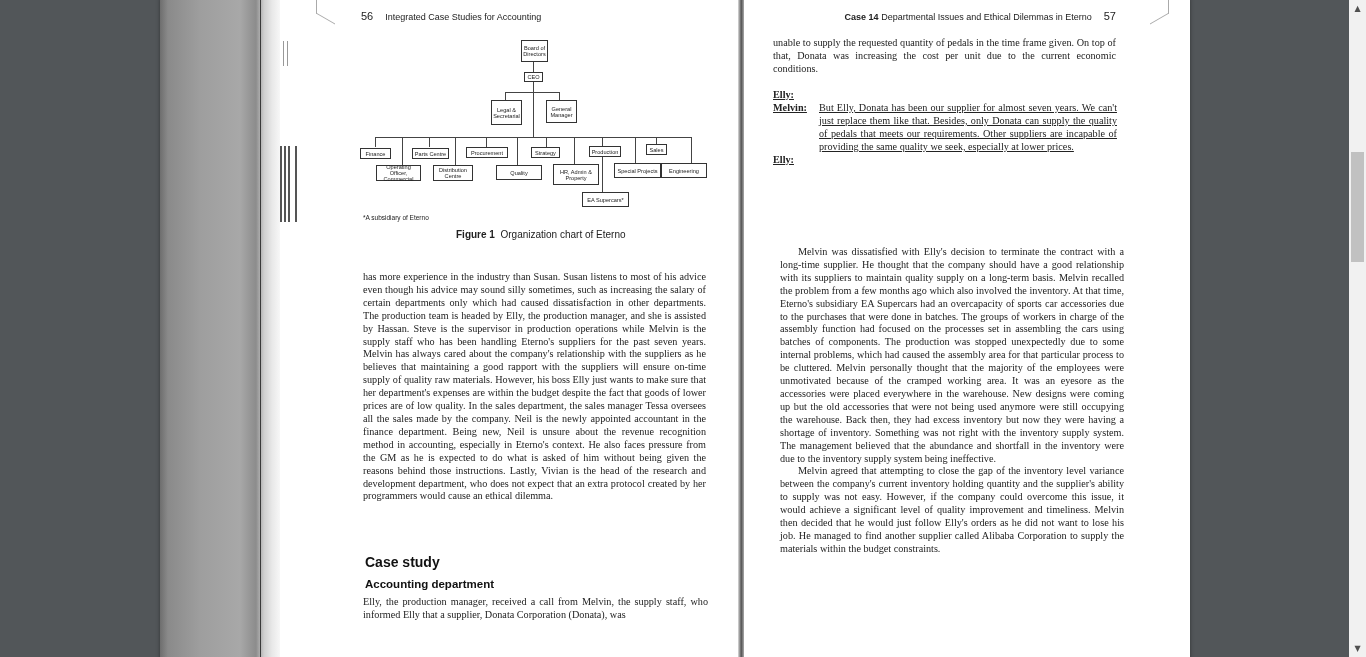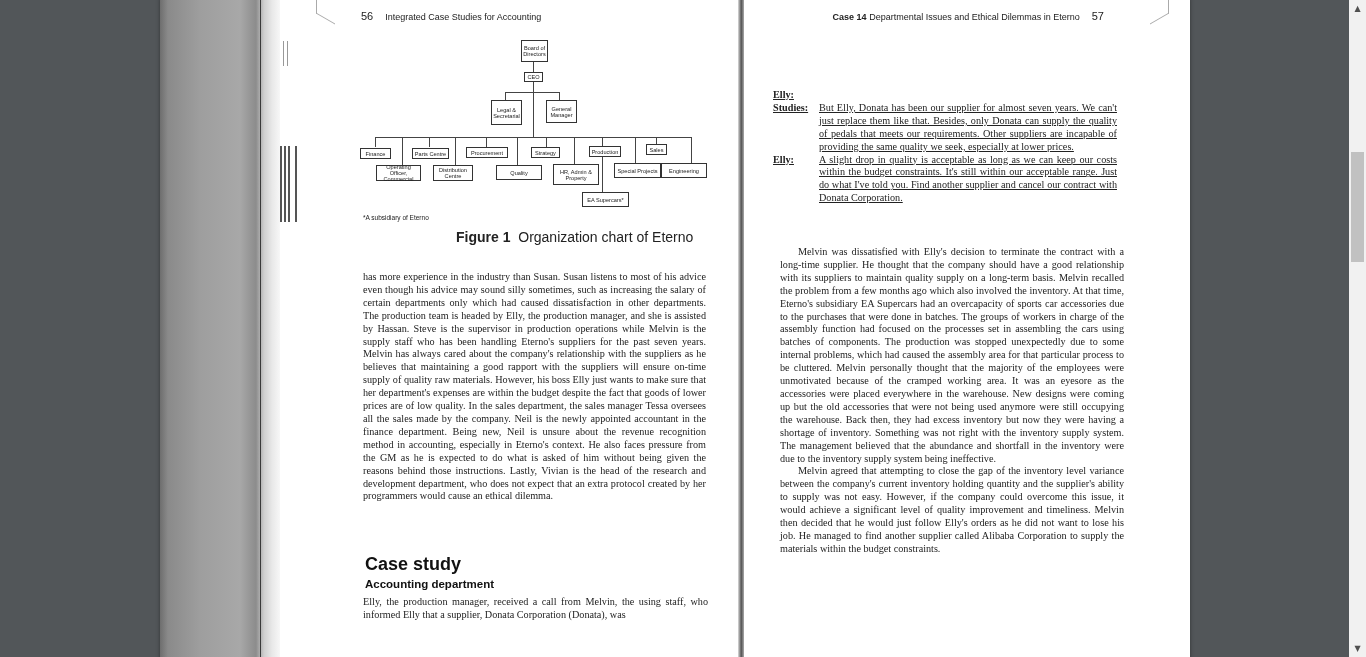--- a/index.html
+++ b/index.html
@@ -13,35 +13,35 @@
   .bars2 { position:absolute; top:43px; height:25px; width:1px; background:#999; }
   .gutter { position:absolute; left:578px; top:0; width:6px; height:662px; background:linear-gradient(90deg,#ddd,#777 40%,#555 55%,#aaa); }
   .corner { position:absolute; width:18px; height:18px; border-left:1px solid #aaa; border-bottom:1px solid #aaa; transform:skewY(30deg); }
   .page { position:absolute; top:0; height:662px; }
   .left-page { left:200px; width:380px; }
   .right-page { left:610px; width:350px; }
   .running-head { position:absolute; top:12px; font-family:"Liberation Sans", sans-serif; font-size:9px; color:#222; white-space:nowrap; }
   .running-head .pnum { font-size:11px; }
   .left-page .running-head { left:1px; }
   .left-page .running-head .pnum { margin-right:12px; }
-  .right-page .running-head { right:16px; }
+  .right-page .running-head { right:4px; }
   .right-page .running-head .pnum { margin-left:12px; }
   .running-head b { font-weight:bold; }
 
   
   .org { position:absolute; left:0; top:38px; width:360px; height:190px; font-family:"Liberation Sans", sans-serif; }
   .box { position:absolute; border:1px solid #333; background:#fff; font-size:5.6px; line-height:6px; text-align:center; color:#222; display:flex; align-items:center; justify-content:center; box-sizing:border-box; padding:0 1px; }
   .ln { position:absolute; background:#444; }
   .footnote { position:absolute; left:3px; top:216px; font-family:"Liberation Sans", sans-serif; font-size:6.5px; color:#222; }
-  .caption { position:absolute; left:96px; top:231px; font-family:"Liberation Sans", sans-serif; font-size:14px; color:#222; white-space:nowrap; }
+  .caption { position:absolute; left:96px; top:231px; font-family:"Liberation Sans", sans-serif; font-size:10px; color:#222; white-space:nowrap; }
   .caption b { font-weight:bold; }
 
   .body-text { position:absolute; font-size:10.2px; line-height:12.9px; color:#222; text-align:justify; }
   .left-body { left:3px; top:273px; width:343px; }
-  .h2 { position:absolute; left:5px; top:556px; font-family:"Liberation Sans", sans-serif; font-weight:bold; font-size:18px; color:#111; }
+  .h2 { position:absolute; left:5px; top:556px; font-family:"Liberation Sans", sans-serif; font-weight:bold; font-size:14px; color:#111; }
   .h3 { position:absolute; left:5px; top:580px; font-family:"Liberation Sans", sans-serif; font-weight:bold; font-size:11.5px; color:#111; }
   .left-body2 { left:3px; top:598px; width:345px; }
 
   .right-intro { left:3px; top:39px; width:343px; }
   .dialog { position:absolute; left:3px; top:91px; width:344px; font-size:10.2px; line-height:12.9px; color:#222; }
   .dl-row { display:flex; margin-bottom:0px;text-decoration:underline; }
   .dl-row .spk { width:46px; flex:0 0 46px; font-weight:bold; }
   .dl-row .txt { flex:1; text-align:justify; }
   .para { text-indent:18px; }
   .right-body { left:10px; top:248px; width:344px; }
@@ -121,40 +121,40 @@
       </div>
 
       <div class="footnote">*A subsidiary of Eterno</div>
       <div class="caption">
         <b>Figure 1</b>&nbsp; <span>Organization chart of Eterno</span>
       </div>
 
       <div class="body-text left-body">has more experience in the industry than Susan. Susan listens to most of his advice even though his advice may sound silly sometimes, such as increasing the salary of certain departments only which had caused dissatisfaction in other departments. The production team is headed by Elly, the production manager, and she is assisted by Hassan. Steve is the supervisor in production operations while Melvin is the supply staff who has been handling Eterno's suppliers for the past seven years. Melvin has always cared about the company's relationship with the suppliers as he believes that maintaining a good rapport with the suppliers will ensure on-time supply of quality raw materials. However, his boss Elly just wants to make sure that her department's expenses are within the budget despite the fact that goods of lower prices are of low quality. In the sales department, the sales manager Tessa oversees all the sales made by the company. Neil is the newly appointed accountant in the finance department. Being new, Neil is unsure about the revenue recognition method in accounting, especially in Eterno's context. He also faces pressure from the GM as he is expected to do what is asked of him without being given the reasons behind those instructions. Lastly, Vivian is the head of the research and development department, who does not expect that an extra protocol created by her programmers would cause an ethical dilemma.</div>
       <div class="h2">Case study</div>
       <div class="h3">Accounting department</div>
-      <div class="body-text left-body2">Elly, the production manager, received a call from Melvin, the using staff, who informed Elly that a supplier, Donata Corporation (Donata), was</div>
+      <div class="body-text left-body2">Elly, the production manager, received a call from Melvin, the supply staff, who informed Elly that a supplier, Donata Corporation (Donata), was</div>
     </div>
 
     <div class="page right-page">
       <div class="running-head">
         <b>Case 14</b>&nbsp;<span>Departmental Issues and Ethical Dilemmas in Eterno</span><span class="pnum">57</span>
       </div>
 
+      <div class="body-text right-intro">unable to supply the requested quantity of pedals in the time frame given. On top of that, Donata was increasing the cost per unit due to the current economic conditions.</div>
 
       <div class="dialog">
         <div class="dl-row" style="margin-bottom:0;">
           <span class="spk">Elly:</span>
         </div>
         <div class="dl-row">
-          <span class="spk">Studies:</span>
+          <span class="spk">Melvin:</span>
           <span class="txt">But Elly, Donata has been our supplier for almost seven years. We can't just replace them like that. Besides, only Donata can supply the quality of pedals that meets our requirements. Other suppliers are incapable of providing the same quality we seek, especially at lower prices.</span>
         </div>
         <div class="dl-row">
           <span class="spk">Elly:</span>
-          <span class="txt">A slight drop in quality is acceptable as long as we can keep our costs within the budget constraints. It's still within our acceptable range. Just do what I've told you. Find another supplier and cancel our contract with Donata Corporation.</span>
         </div>
       </div>
 
       <div class="body-text right-body">
         <div class="para">Melvin was dissatisfied with Elly's decision to terminate the contract with a long-time supplier. He thought that the company should have a good relationship with its suppliers to maintain quality supply on a long-term basis. Melvin recalled the problem from a few months ago which also involved the inventory. At that time, Eterno's subsidiary EA Supercars had an overcapacity of sports car accessories due to the purchases that were done in batches. The groups of workers in charge of the assembly function had focused on the processes set in assembling the cars using batches of components. The production was stopped unexpectedly due to some internal problems, which had caused the assembly area for that particular process to be cluttered. Melvin personally thought that the majority of the employees were unmotivated because of the cramped working area. It was an eyesore as the accessories were placed everywhere in the warehouse. New designs were coming up but the old accessories that were not being used anymore were still occupying the warehouse. Back then, they had excess inventory but now they were having a shortage of inventory. Something was not right with the inventory supply system. The management believed that the abundance and shortfall in the inventory were due to the inventory supply system being ineffective.</div>
         <div class="para">Melvin agreed that attempting to close the gap of the inventory level variance between the company's current inventory holding quantity and the supplier's ability to supply was not easy. However, if the company could overcome this issue, it would achieve a significant level of quality improvement and timeliness. Melvin then decided that he would just follow Elly's orders as he did not want to lose his job. He managed to find another supplier called Alibaba Corporation to supply the materials within the budget constraints.</div>
       </div>
     </div>
   </div>
 </div>

